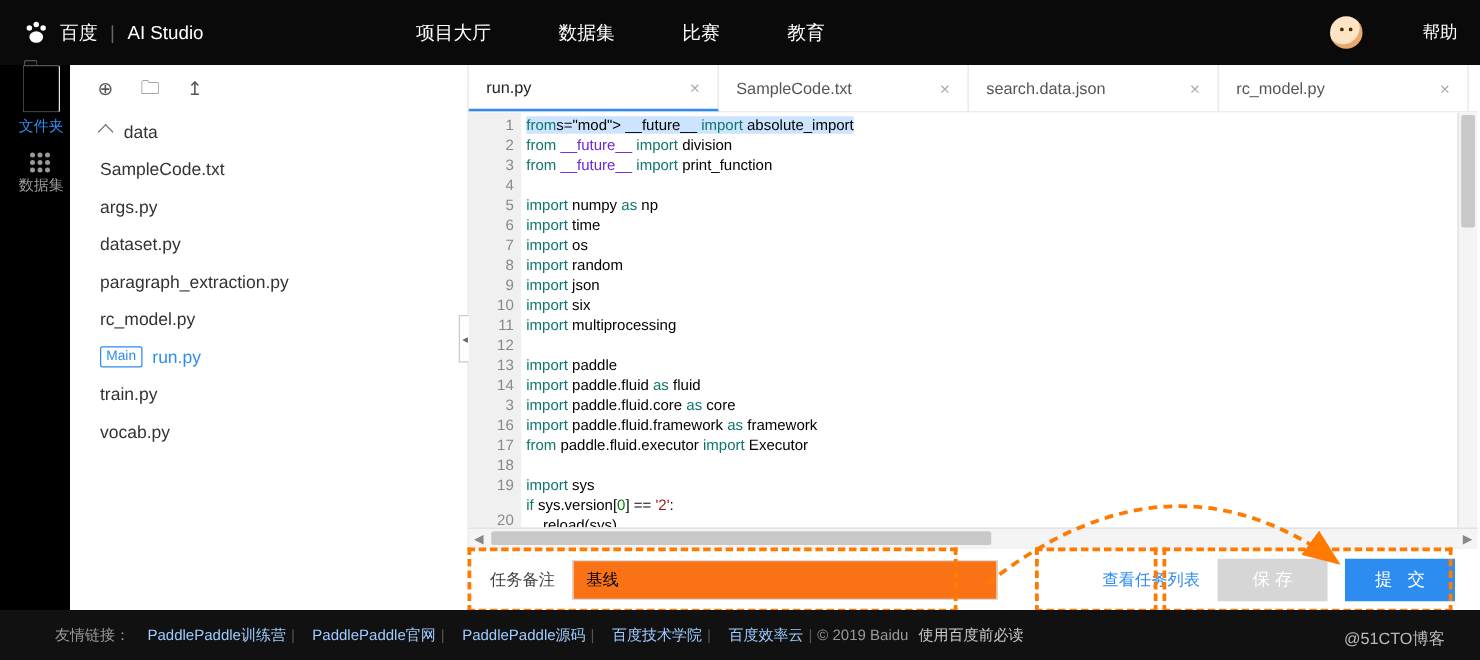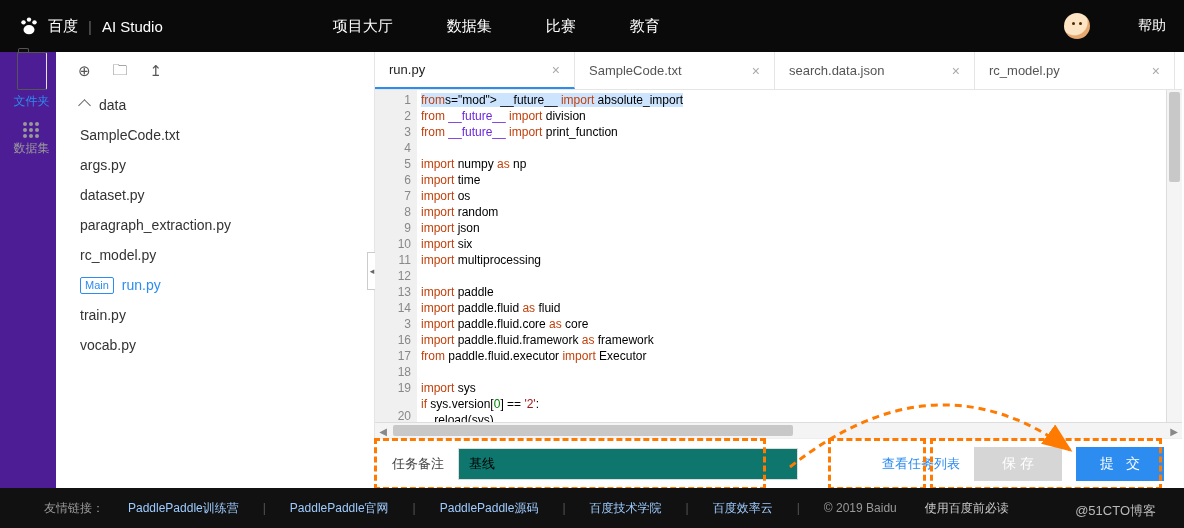--- a/index.html
+++ b/index.html
@@ -11,21 +11,21 @@
 .logo-paw { width:22px; height:22px; display:inline-block; }
 .logo-sep { color:#666; margin:0 2px; }
 .nav { display:flex; gap:54px; margin-left:170px; font-size:15px; }
 .nav span { cursor:pointer; }
 .avatar { width:26px; height:26px; border-radius:50%; background:radial-gradient(circle at 40% 35%,#fce4c4 55%,#e6a86f 60%); margin-left:auto; margin-right:48px; position:relative; }
 .avatar:before,.avatar:after{content:"";position:absolute;width:3px;height:3px;background:#4a2a00;border-radius:50%;top:9px;}
 .avatar:before{left:8px;} .avatar:after{right:8px;}
 .help { font-size:14px; }
 
 
-.strip { position:absolute; left:0; top:52px; width:68px; bottom:40px; background:#4c1d95; border-right:5px solid #701a75; }
+.strip { position:absolute; left:0; top:52px; width:68px; bottom:40px; background:#000000; border-right:2px solid #701a75; }
 .strip-item { height:58px; display:flex; flex-direction:column; align-items:center; justify-content:center; gap:3px; font-size:12px; color:#999; cursor:pointer; }
 .strip-item.on { color:#2d8cf0; }
 .strip-icn { width:18px; height:15px; border:1.5px solid currentColor; border-radius:2px; position:relative; }
 .strip-icn.tab::before{content:"";position:absolute;top:-5px;left:0;width:9px;height:4px;border:1.5px solid currentColor;border-bottom:none;border-radius:2px 2px 0 0;}
 .strip-icn.dots{border:none;display:grid;grid-template-columns:repeat(3,4px);grid-template-rows:repeat(3,4px);gap:2px;}
 .strip-icn.dots i{background:currentColor;border-radius:50%;}
 
 
 .tree { position:absolute; left:56px; top:52px; width:318px; bottom:40px; background:#fff; }
 .tree-tb { height:38px; display:flex; align-items:center; gap:22px; padding-left:22px; color:#555; }
@@ -41,49 +41,49 @@
 .tabs { height:38px; display:flex; border-bottom:1px solid #e5e5e5; }
 .tab { flex:1; max-width:200px; display:flex; align-items:center; justify-content:space-between; padding:0 14px; font-size:13px; color:#555; border-right:1px solid #e5e5e5; cursor:pointer; }
 .tab.on { color:#222; border-bottom:2px solid #2d8cf0; }
 .tab .x { color:#aaa; font-size:14px; }
 .code-wrap { flex:1; display:flex; overflow:hidden; position:relative; background:#fff; }
 .gutter { width:42px; background:#f0f0f0; text-align:right; padding:2px 6px 2px 0; font:12px/16px Consolas,monospace; color:#888; }
 .gut-line { height:16px; }
 .gut-fold { position:relative;margin-top:12px; }
 .gut-fold::after{content:"";position:absolute;left:-8px;top:5px;width:0;height:0;border-left:4px solid transparent;border-right:4px solid transparent;border-top:5px solid #888;}
 .code { flex:1; font:12px/16px Consolas,monospace; padding:2px 4px; white-space:pre; color:#000; overflow:hidden; }
-.kw{color:#c2410c;} .mod{color:#6d28d9;} .str{color:#a31515;} .num{color:#008000;}
+.kw{color:#0f766e;} .mod{color:#6d28d9;} .str{color:#a31515;} .num{color:#008000;}
 .sel-bg{background:#cde4ff;}
 .scrollbar-v{position:absolute;right:0;top:0;bottom:0;width:16px;background:#f4f4f4;border-left:1px solid #ddd;}
 .scrollbar-v .thumb{position:absolute;left:2px;right:2px;top:2px;height:90px;background:#c8c8c8;border-radius:2px;}
 .scrollbar-h{height:16px;background:#f4f4f4;border-top:1px solid #ddd;position:relative;}
 .scrollbar-h .thumb{position:absolute;top:2px;bottom:2px;left:18px;width:400px;background:#c8c8c8;border-radius:2px;}
 .scrollbar-h .arr{position:absolute;top:0;width:16px;height:16px;display:flex;align-items:center;justify-content:center;color:#888;font-size:10px;}
 .scrollbar-h .arr.l{left:0;} .scrollbar-h .arr.r{right:0;}
 .collapse{position:absolute;left:-8px;top:200px;width:9px;height:38px;background:#fff;border:1px solid #ccc;border-right:none;display:flex;align-items:center;justify-content:center;font-size:9px;color:#666;cursor:pointer;}
 
 
 .act { position:absolute; left:374px; right:2px; bottom:40px; height:50px; display:flex; align-items:center; padding:0 18px; gap:14px; border-top:1px solid #eee; }
 .act-lbl { font-size:13px; color:#444; }
-.act-input { width:340px; height:32px; border:1px solid #ddd; padding:0 10px; font-size:13px; background:#0f766e; }
+.act-input { width:340px; height:32px; border:1px solid #ddd; padding:0 10px; font-size:13px; background:#f97316; }
 .act-link { margin-left:auto; color:#2d8cf0; font-size:13px; cursor:pointer; }
 .btn { width:88px; height:34px; border:none; font-size:14px; cursor:pointer; letter-spacing:4px; padding-left:4px;}
 .btn.gray{background:#d6d6d6;color:#fff;}
 .btn.blue{background:#2d8cf0;color:#fff;}
 
 
 .ann-box{position:absolute;border:3px dashed #ff7a00;pointer-events:none;}
 .ann1{left:374px;bottom:38px;width:392px;height:52px;}
 .ann2{left:828px;bottom:38px;width:98px;height:52px;}
 .ann3{left:930px;bottom:38px;width:232px;height:52px;}
 svg.arrow{position:absolute;left:770px;bottom:46px;width:330px;height:110px;pointer-events:none;}
 
 
-.ftr{position:absolute;left:0;right:0;bottom:0;height:40px;background:#111;color:#999;display:flex;align-items:center;font-size:12px;padding:0 44px;gap:24px;}
-.ftr a{color:#9ecbff;cursor:pointer;}
+.ftr{position:absolute;left:0;right:0;bottom:0;height:40px;background:#111;color:#999;display:flex;align-items:center;font-size:12px;padding:0 44px;gap:4px;}
+.ftr a{color:#9ecbff;cursor:pointer;margin-left:10px;}
 .ftr .sep{color:#555;}
 .watermark{position:absolute;right:28px;bottom:8px;color:#b9b9b9;font-size:13px;}
 </style>
 </head>
 <body>
 
 <div class="hdr">
   <div class="logo">
     <svg class="logo-paw" viewBox="0 0 24 24" fill="#fff">
         <circle cx="6" cy="8" r="2.4"></circle>

